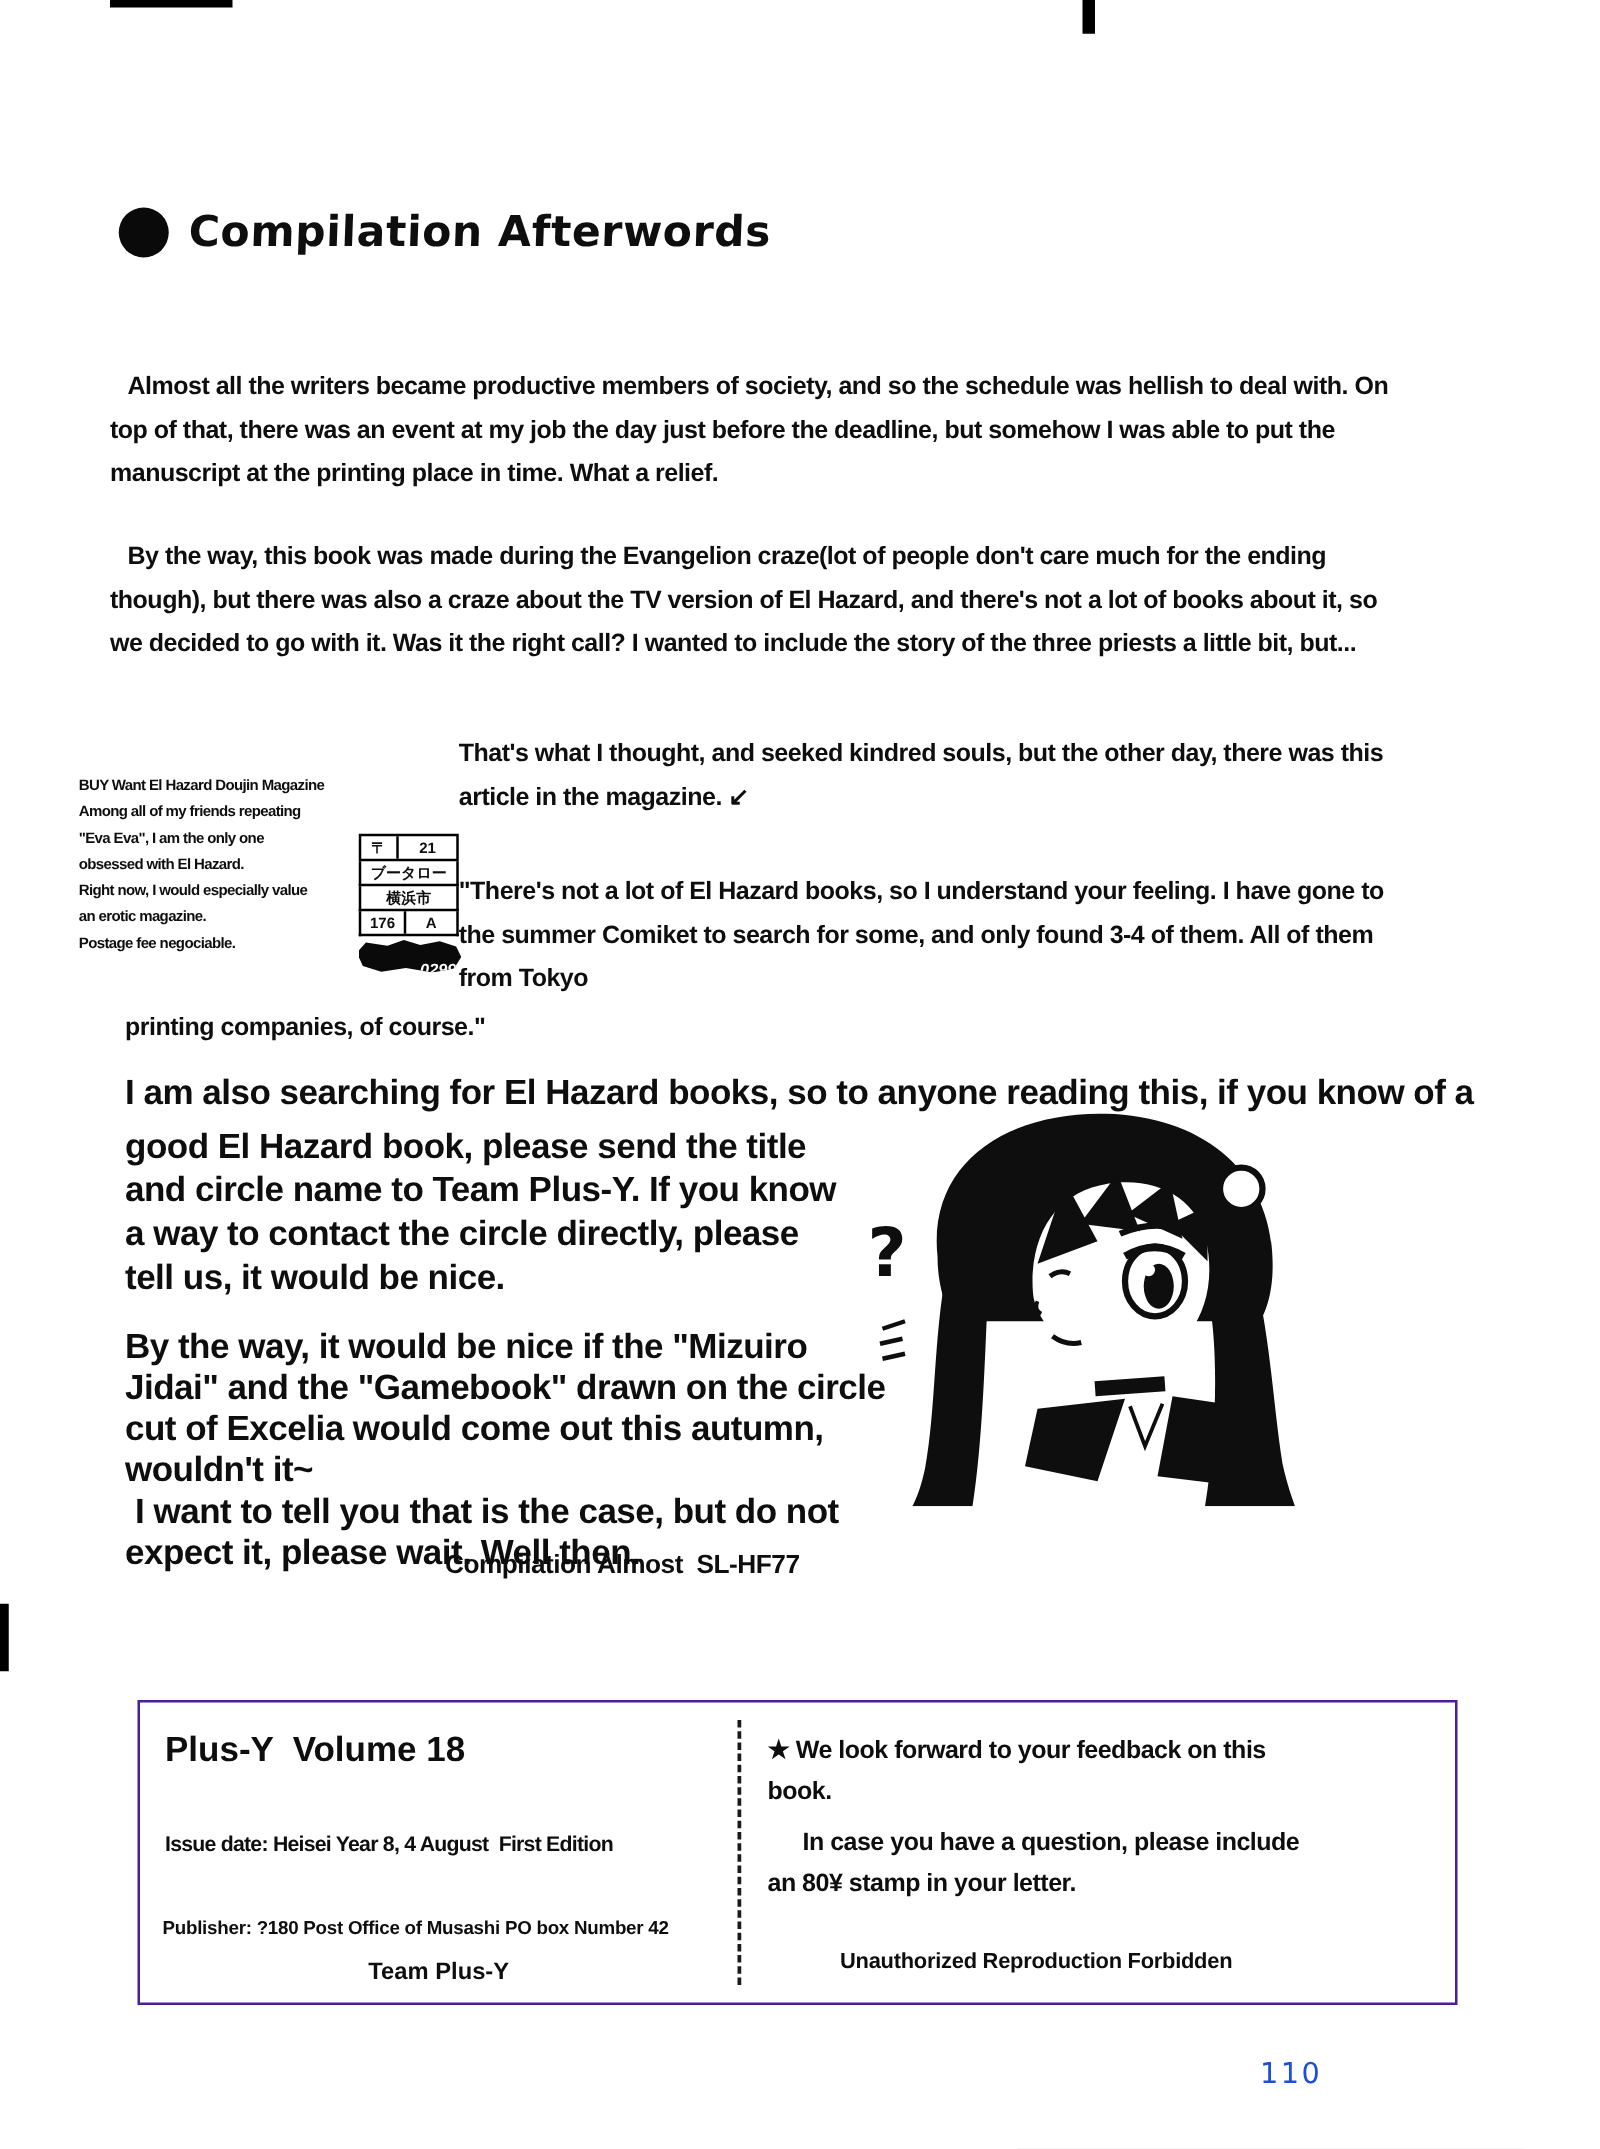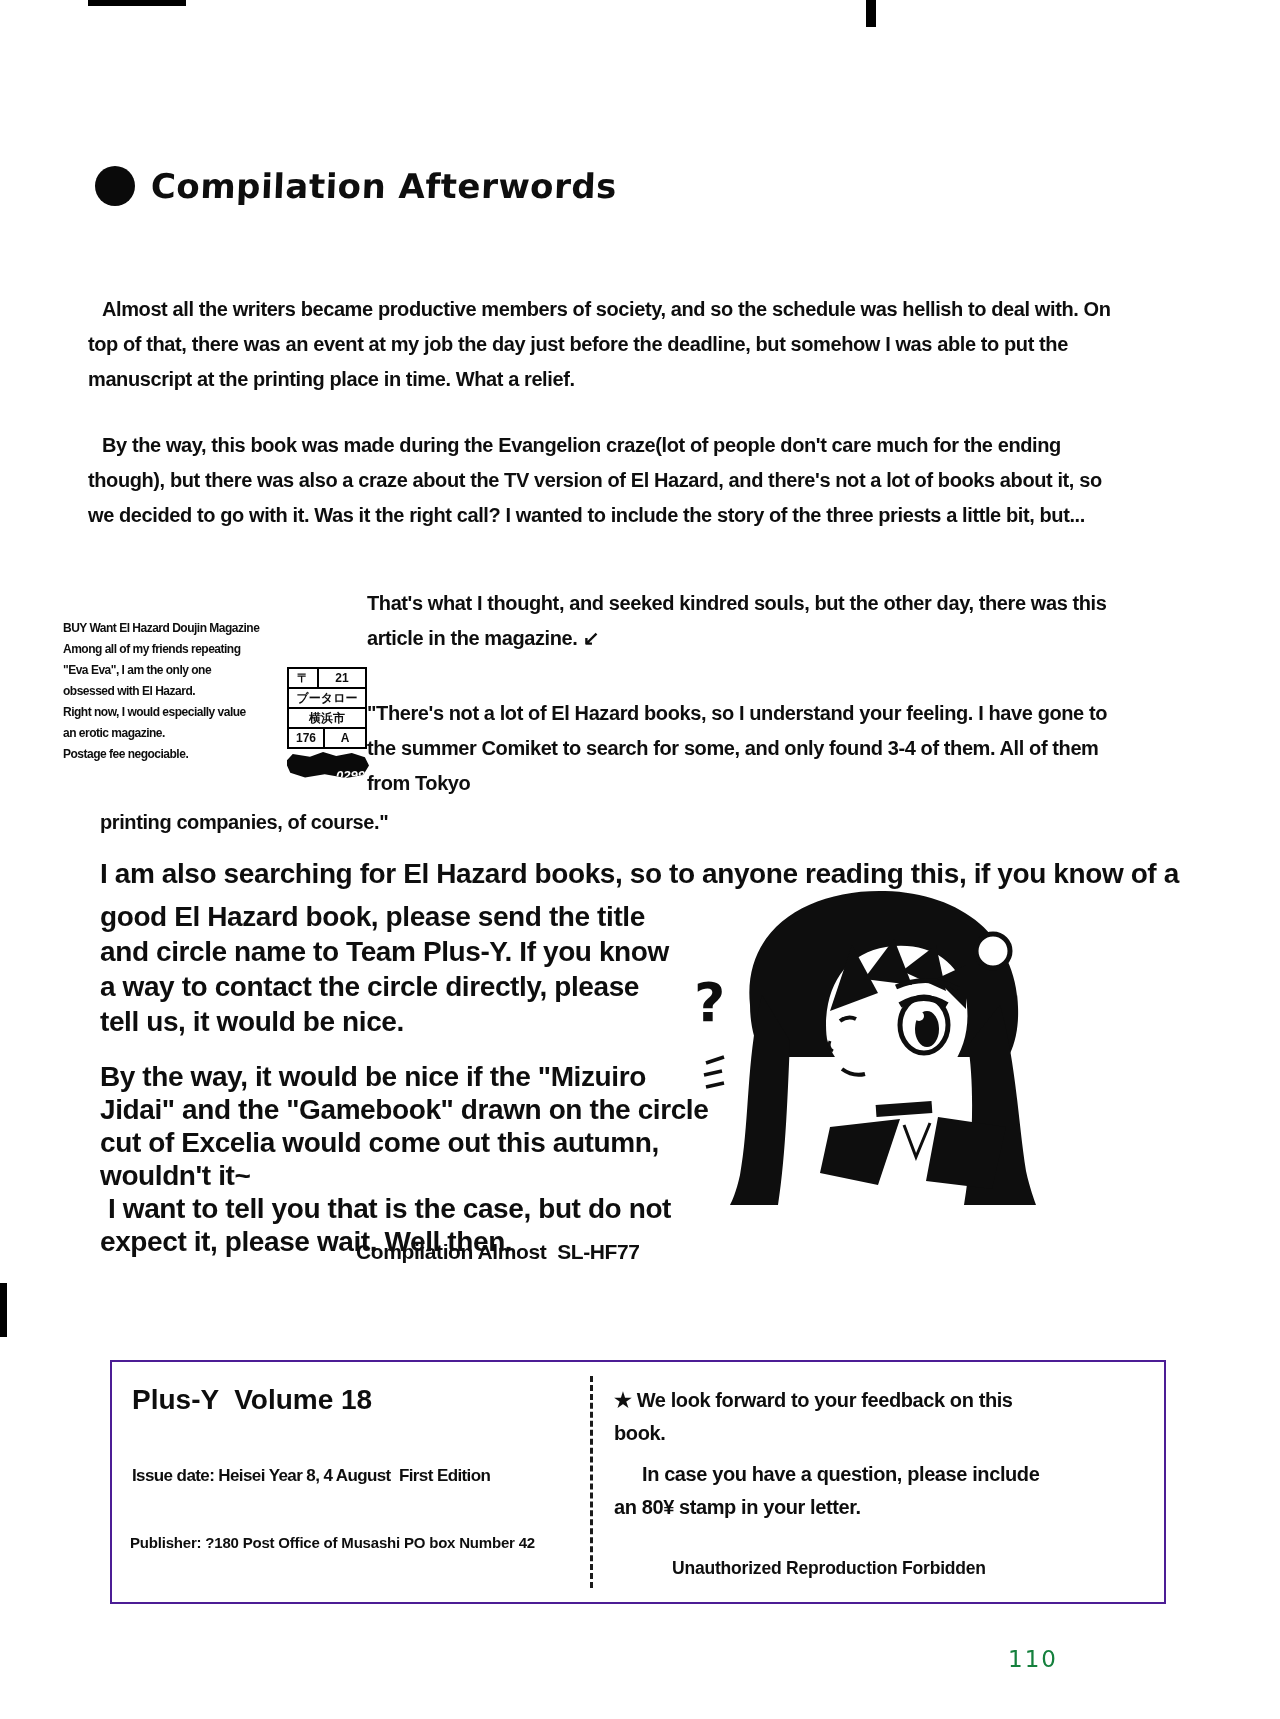--- a/index.html
+++ b/index.html
@@ -76,21 +76,21 @@
   .colo-title{position:absolute;left:20px;top:22px;font-weight:bold;font-size:28px;letter-spacing:0;white-space:pre-wrap;}
   .colo-issue{position:absolute;left:20px;top:104px;font-weight:bold;font-size:17px;letter-spacing:-0.6px;white-space:pre-wrap;width:450px;}
   .colo-pub{position:absolute;left:18px;top:172px;font-weight:bold;font-size:15px;letter-spacing:-0.2px;width:455px;}
   .colo-team{position:absolute;left:0;top:205px;width:478px;text-align:center;font-weight:bold;font-size:19px;}
   .colo-feedback{position:absolute;left:502px;top:22px;width:432px;font-weight:bold;font-size:20px;line-height:33px;letter-spacing:-0.4px;}
   .colo-question{position:absolute;left:502px;top:96px;width:452px;font-weight:bold;font-size:20px;line-height:33px;letter-spacing:-0.4px;text-indent:28px;}
   .colo-forbidden{position:absolute;left:560px;top:196px;font-weight:bold;font-size:17.5px;letter-spacing:-0.2px;}
 
   .page-number{
     position:absolute;left:1008px;top:1646px;font-family:"DejaVu Sans",sans-serif;
-    font-size:23px;color:#15803d;letter-spacing:2px;
+    font-size:23px;color:#1d4ed8;letter-spacing:2px;
   }
 </style>
 </head>
 <body>
 
 <div class="page">
 
   <div class="artifact art-top-left"></div>
   <div class="artifact art-top-right"></div>
   <div class="artifact art-left-edge"></div>
@@ -196,20 +196,21 @@
       <path d="M24,230 L42,226"></path>
       <path d="M26,242 L44,238"></path>
     </g>
   </svg>
 
   <div class="colophon">
     <div class="divider"></div>
     <div class="colo-title">Plus-Y  Volume 18</div>
     <div class="colo-issue">Issue date: Heisei Year 8, 4 August  First Edition</div>
     <div class="colo-pub">Publisher: ?180 Post Office of Musashi PO box Number 42</div>
+    <div class="colo-team">Team Plus-Y</div>
     <div class="colo-feedback">★ We look forward to your feedback on this book.</div>
     <div class="colo-question">In case you have a question, please include an 80¥ stamp in your letter.</div>
     <div class="colo-forbidden">Unauthorized Reproduction Forbidden</div>
   </div>
 
   <div class="page-number">110</div>
 
 </div>
 
 </body></html>

